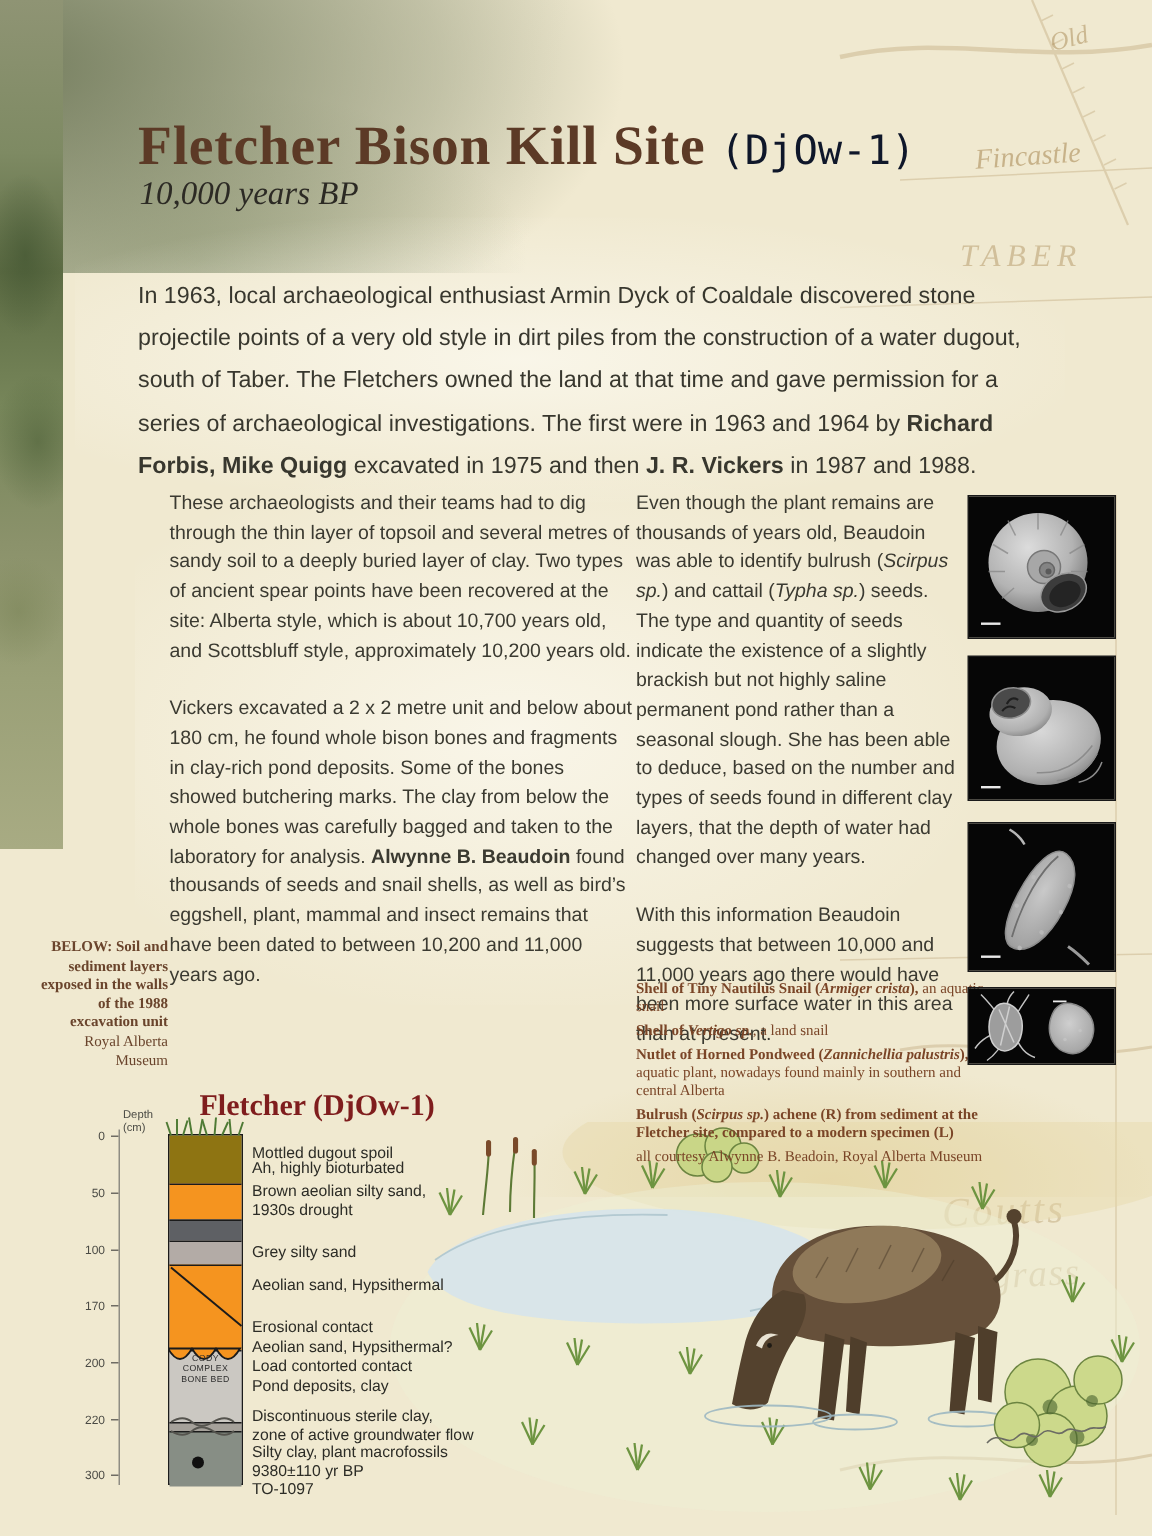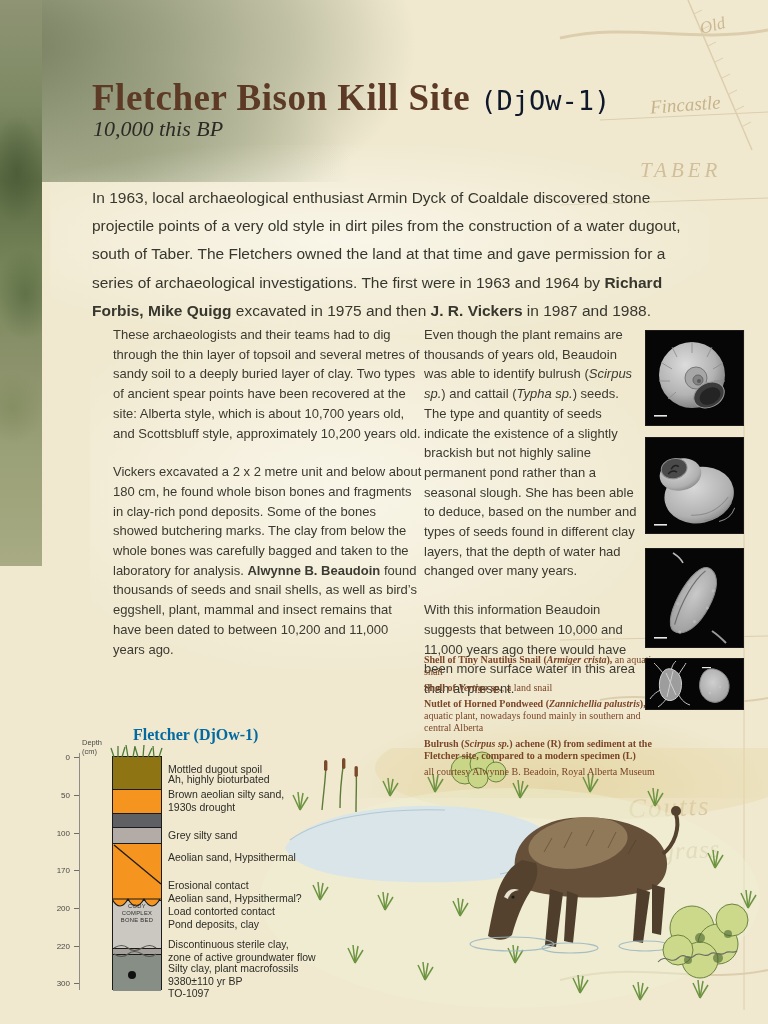--- a/index.html
+++ b/index.html
@@ -54,21 +54,21 @@
   .spec-captions{left:424px;top:654px;width:240px;z-index:5;
      font-family:"Liberation Serif",serif;font-size:10px;line-height:11.8px;color:#7a4527;}
   .spec-captions .entry{margin-bottom:4.5px;}
 
   
   .sem{left:646px;width:97px;background:#060606;z-index:6;outline:1px solid #1a1a1a;}
   .sem svg{display:block;}
 
   
   .strat-title{left:133px;top:726px;z-index:6;font-family:"Liberation Serif",serif;
-               font-weight:bold;font-size:16px;color:#0369a1;}
+               font-weight:bold;font-size:20px;color:#7f1d1d;}
   .axis-label{left:82px;top:739px;z-index:6;font-size:7.5px;line-height:8.5px;color:#4a4a44;white-space:pre-line;}
   .axis-line{left:79px;top:753px;width:1px;height:237px;background:#8f8d83;z-index:6;}
   .tick{position:absolute;z-index:6;font-size:8px;color:#4a4a44;width:18px;text-align:right;}
   .tickmark{position:absolute;z-index:6;width:5px;height:1px;background:#6f6d64;}
   .strat-col{left:112px;top:756px;width:50px;height:234px;z-index:6;
              border:1.5px solid #1b1b1b;box-sizing:border-box;background:#ccc;}
   .layer{position:absolute;left:0;width:100%;border-top:1.3px solid #1b1b1b;box-sizing:border-box;}
   .layer.first{border-top:none;}
   .strat-overlay{left:112px;top:756px;z-index:7;}
   .bonebed{left:112px;top:903px;width:50px;z-index:8;text-align:center;font-size:5.8px;
@@ -109,33 +109,34 @@
 
   <div class="abs photo-top"></div>
   <div class="abs photo-left"></div>
   <div class="abs paper-wash" style="left:50px;top:145px;width:660px;height:190px;"></div>
   <div class="abs paper-wash" style="left:90px;top:310px;width:560px;height:360px;"></div>
   <div class="abs hill"></div>
 
   <div class="abs title-row">
     <span class="title-main">Fletcher Bison Kill Site</span><span class="site-code">(DjOw-1)</span>
   </div>
-  <div class="abs subtitle">10,000 this BP</div>
+  <div class="abs subtitle">10,000 years BP</div>
 
   <div class="abs intro"><span>In 1963, local archaeological enthusiast Armin Dyck of Coaldale discovered stone projectile points of a very old style in dirt piles from the construction of a water dugout, south of Taber. The Fletchers owned the land at that time and gave permission for a series of archaeological investigations. The first were in 1963 and 1964 by </span><span style="font-weight: bold;">Richard Forbis, Mike Quigg</span><span> excavated in 1975 and then </span><span style="font-weight: bold;">J. R. Vickers</span><span> in 1987 and 1988.</span></div>
 
   <div class="abs col col-left">
     <p><span>These archaeologists and their teams had to dig through the thin layer of topsoil and several metres of sandy soil to a deeply buried layer of clay.  Two types of ancient spear points have been recovered at the site: Alberta style, which is about 10,700 years old, and Scottsbluff style, approximately 10,200 years old.</span></p>
     <p><span>Vickers excavated a 2 x 2 metre unit and below about 180 cm, he found whole bison bones and fragments in clay-rich pond deposits.  Some of the bones showed butchering marks.  The clay from below the whole bones was carefully bagged and taken to the laboratory for analysis.  </span><span style="font-weight: bold;">Alwynne B. Beaudoin</span><span> found thousands of seeds and snail shells, as well as bird’s eggshell, plant, mammal and insect remains that have been dated to between 10,200 and 11,000 years  ago.</span></p>
   </div>
   <div class="abs col col-right">
     <p><span>Even though the plant remains are thousands of years old, Beaudoin was able to identify bulrush (</span><span style="font-style: italic;">Scirpus sp.</span><span>) and cattail (</span><span style="font-style: italic;">Typha sp.</span><span>) seeds.  The type and quantity of seeds indicate the existence of a slightly brackish but not highly saline permanent pond rather than a seasonal slough.  She has been able to deduce, based on the number and types of seeds found in different clay layers, that the depth of water had changed over many years.</span></p>
     <p><span>With this information Beaudoin suggests that between 10,000 and 11,000 years ago there would have been more surface water in this area than at present.</span></p>
   </div>
 
+  <div class="abs below-caption"><span style="font-weight: bold;">BELOW: Soil and sediment layers exposed in the walls of the 1988 excavation unit </span><span>Royal Alberta Museum</span></div>
 
   <div class="abs spec-captions">
     <div class="entry"><span style="font-weight: bold;">Shell of Tiny Nautilus Snail (</span><span style="font-weight: bold; font-style: italic;">Armiger crista</span><span style="font-weight: bold;">),</span><span> an aquatic snail</span></div>
     <div class="entry"><span style="font-weight: bold;">Shell of </span><span style="font-weight: bold; font-style: italic;">Vertigo sp.</span><span>, a land snail</span></div>
     <div class="entry"><span style="font-weight: bold;">Nutlet of Horned Pondweed (</span><span style="font-weight: bold; font-style: italic;">Zannichellia palustris</span><span style="font-weight: bold;">),</span><span> an aquatic plant, nowadays found mainly in southern and central Alberta</span></div>
     <div class="entry"><span style="font-weight: bold;">Bulrush (</span><span style="font-weight: bold; font-style: italic;">Scirpus sp.</span><span style="font-weight: bold;">) achene (R) from sediment at the Fletcher site, compared to a modern specimen (L)</span></div>
     <div class="entry"><span>all courtesy Alwynne B. Beadoin, Royal Alberta Museum</span></div>
   </div>
 
   <div class="abs sem" style="top:331px;height:94px;">

